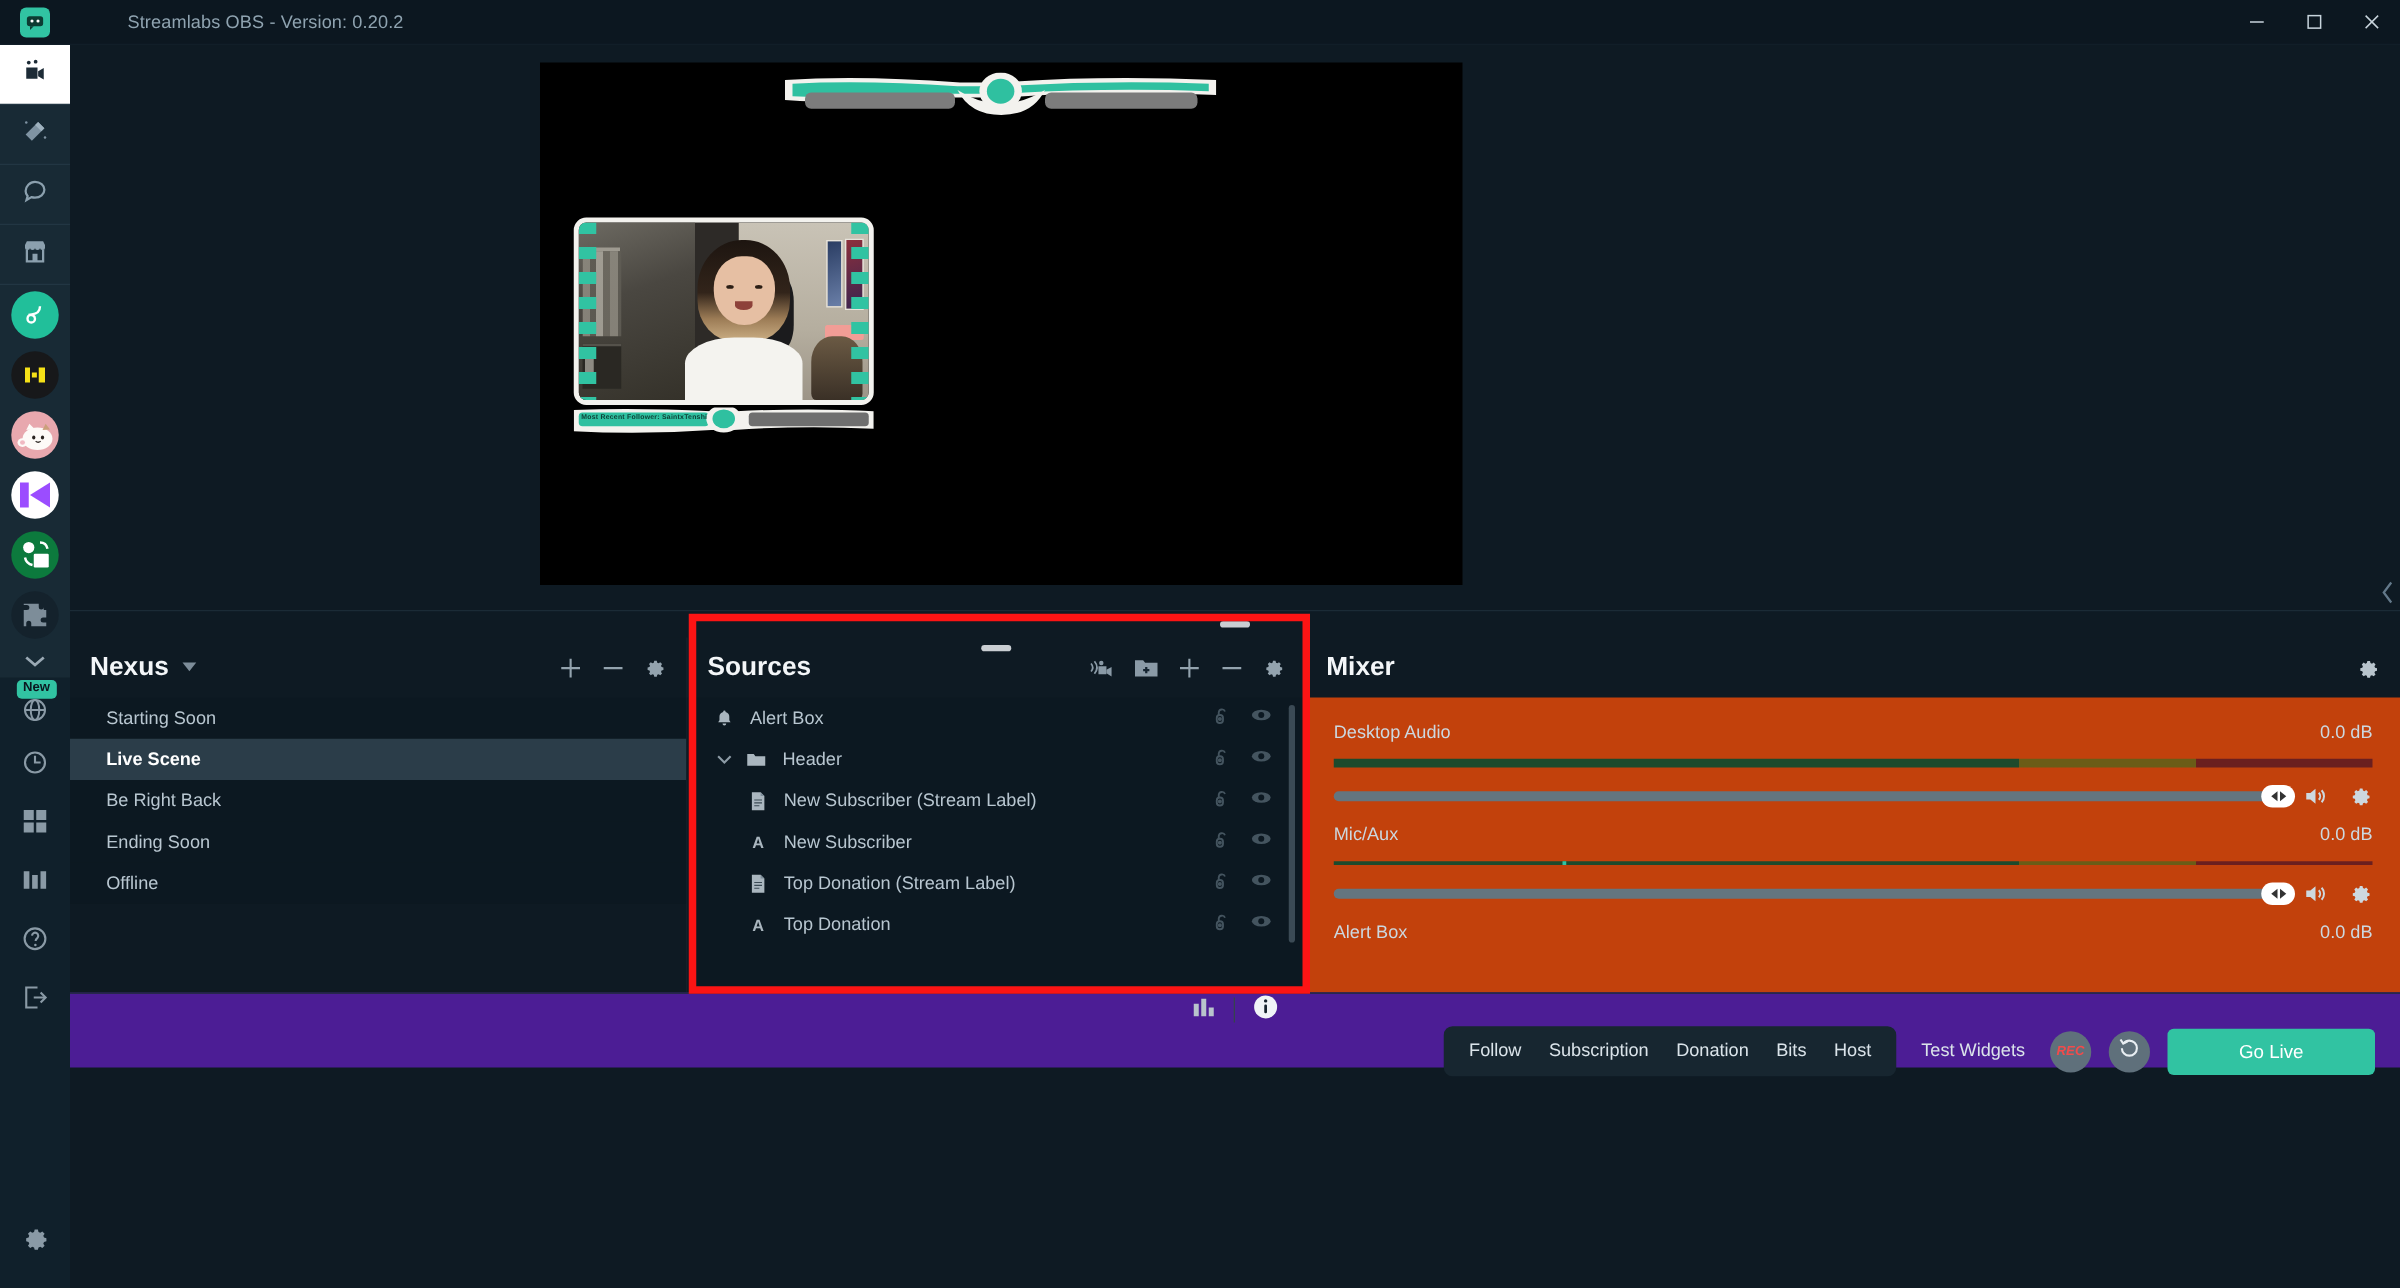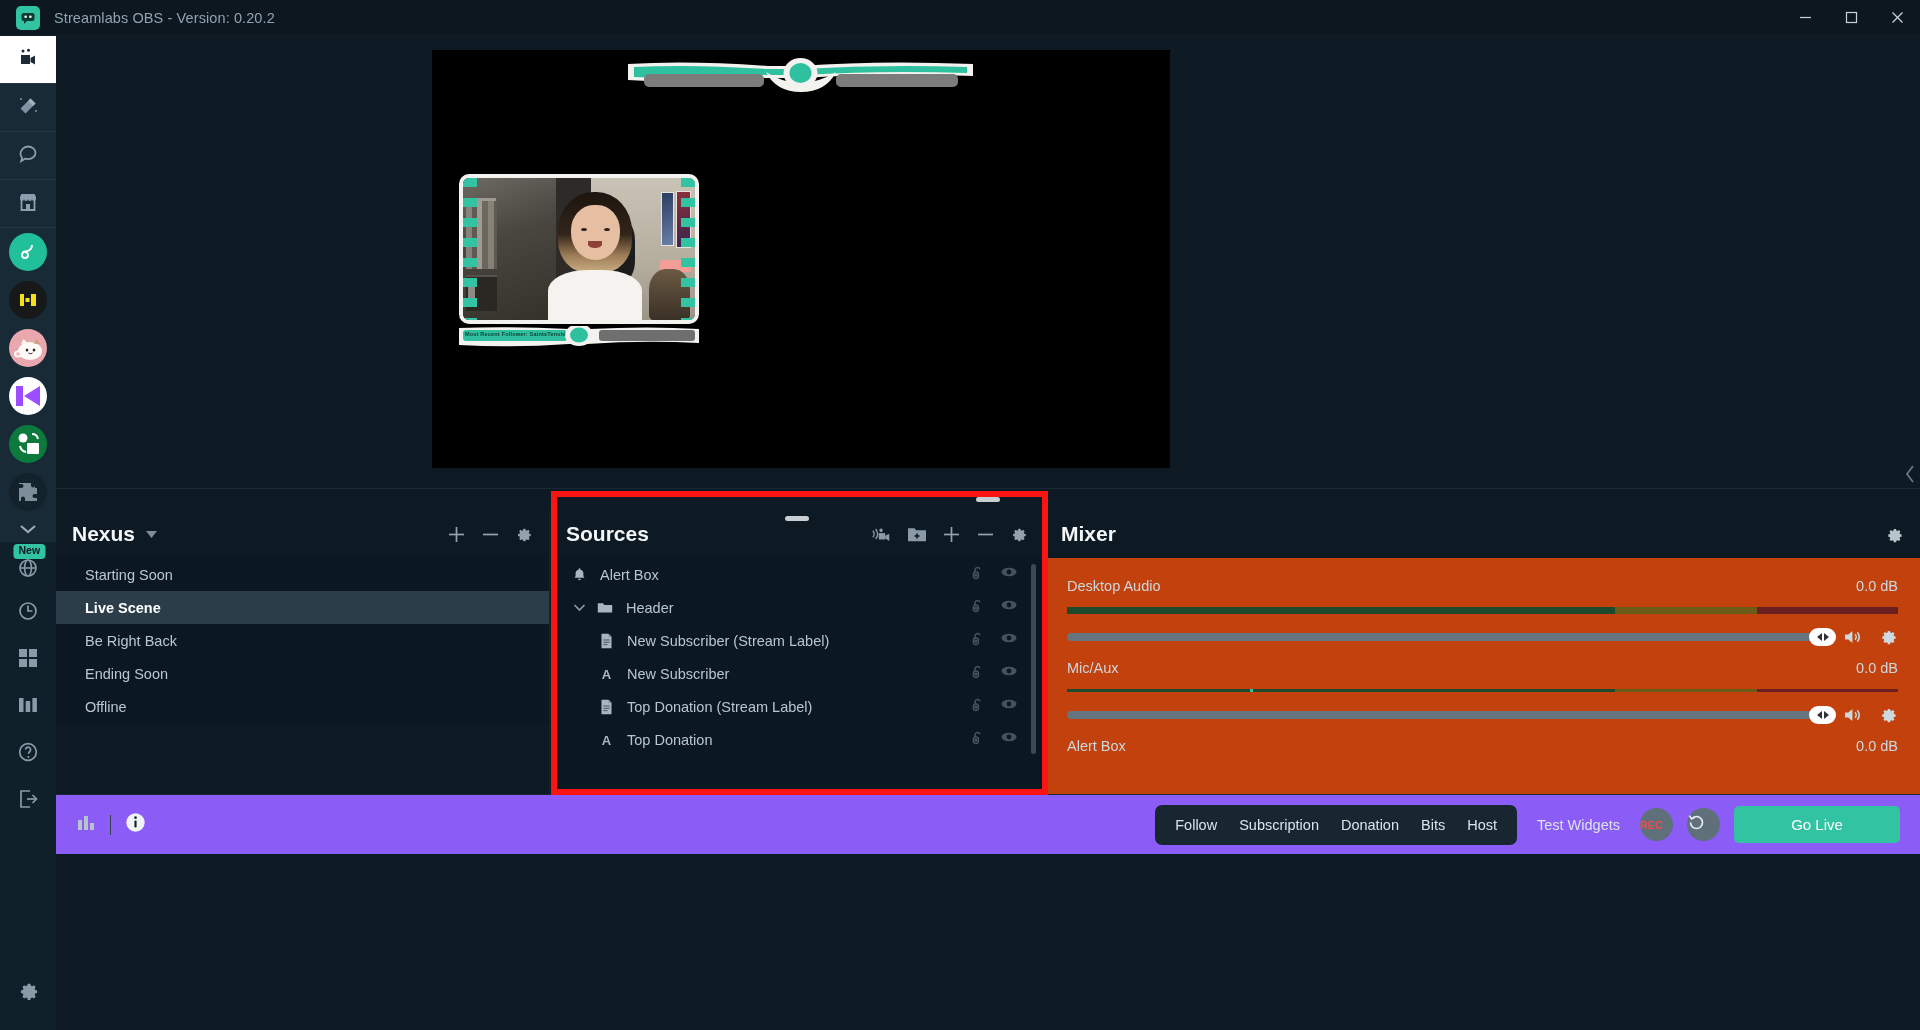--- a/index.html
+++ b/index.html
@@ -9,20 +9,21 @@
     font-family: "Liberation Sans", sans-serif;
     overflow: hidden;
     -webkit-font-smoothing: antialiased;
   }
 
   
   .titlebar {
     position: absolute; top: 0; left: 0; width: 1920px; height: 36px;
     background: #0c1720; display: flex; align-items: center;
     border-bottom: 1px solid #111e28;
+    gap: 48px;
   }
   .tb-logo {
     width: 24px; height: 24px; margin-left: 16px; border-radius: 5px;
     background: #31c3a2; display: flex; align-items: center; justify-content: center;
   }
   .tb-logo svg { display: block; }
   .tb-title {
     margin-left: 14px; font-size: 14.5px; color: #8fa3b0; letter-spacing: .1px;
   }
   .tb-controls { margin-left: auto; display: flex; height: 36px; }
@@ -226,35 +227,35 @@
     gap: 2px;
   }
   .mx-knob i { width:0; height:0; border-top: 4px solid transparent; border-bottom: 4px solid transparent; }
   .mx-knob i.l { border-right: 5px solid #333; }
   .mx-knob i.r { border-left: 5px solid #333; }
   .mx-ic { margin-left: 16px; color: #cdd8df; display:flex; align-items:center; }
 
   
   .bottombar {
     position: absolute; left: 56px; top: 794px; width: 1864px; height: 60px;
-    background: #8b5cf6; border-top: 1px solid #1b2b36;
-    display: flex; align-items: center; padding: 0 20px;
+    background: #4c1d95; border-top: 1px solid #1b2b36;
+    display: flex; align-items: center; padding: 0 20px; flex-direction: column;
   }
   .bb-left { display: flex; align-items: center; gap: 14px; }
   .bb-sep { width: 1px; height: 20px; background: #34434e; }
   .bb-right { margin-left: auto; display: flex; align-items: center; gap: 14px; }
   .testpanel {
     display: flex; align-items: center; gap: 22px; background: #172630;
     border-radius: 7px; height: 40px; padding: 0 20px;
   }
   .testpanel span { font-size: 14.5px; color: #dbe4ea; }
   .test-widgets { font-size: 14.5px; color: #dbe4ea; margin: 0 6px; }
   .rec-btn, .rep-btn {
     width: 33px; height: 33px; border-radius: 50%; background: #5f707b;
-    display: flex; align-items: center; justify-content: flex-start;
+    display: flex; align-items: center; justify-content: center; font-style: italic;
   }
   .rec-btn span { font-size: 10.5px; font-weight: bold; color: #f24b4b; letter-spacing: .2px; }
   .golive {
     width: 166px; height: 37px; border-radius: 5px; background: #31c3a2;
     display: flex; align-items: center; justify-content: center;
     font-size: 15px; color: #ffffff; font-weight: normal;
   }
 </style>
 </head>
 <body>

